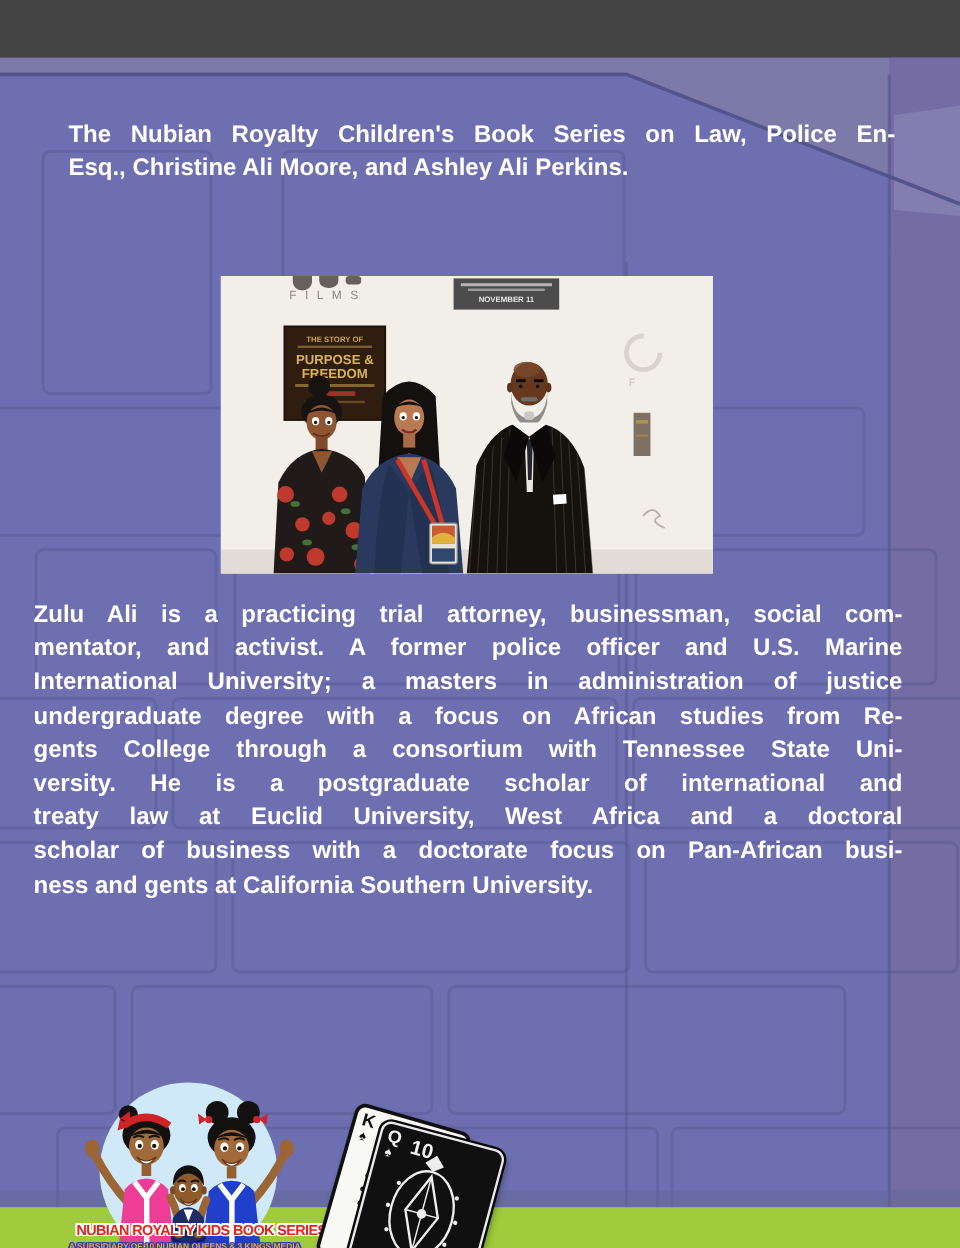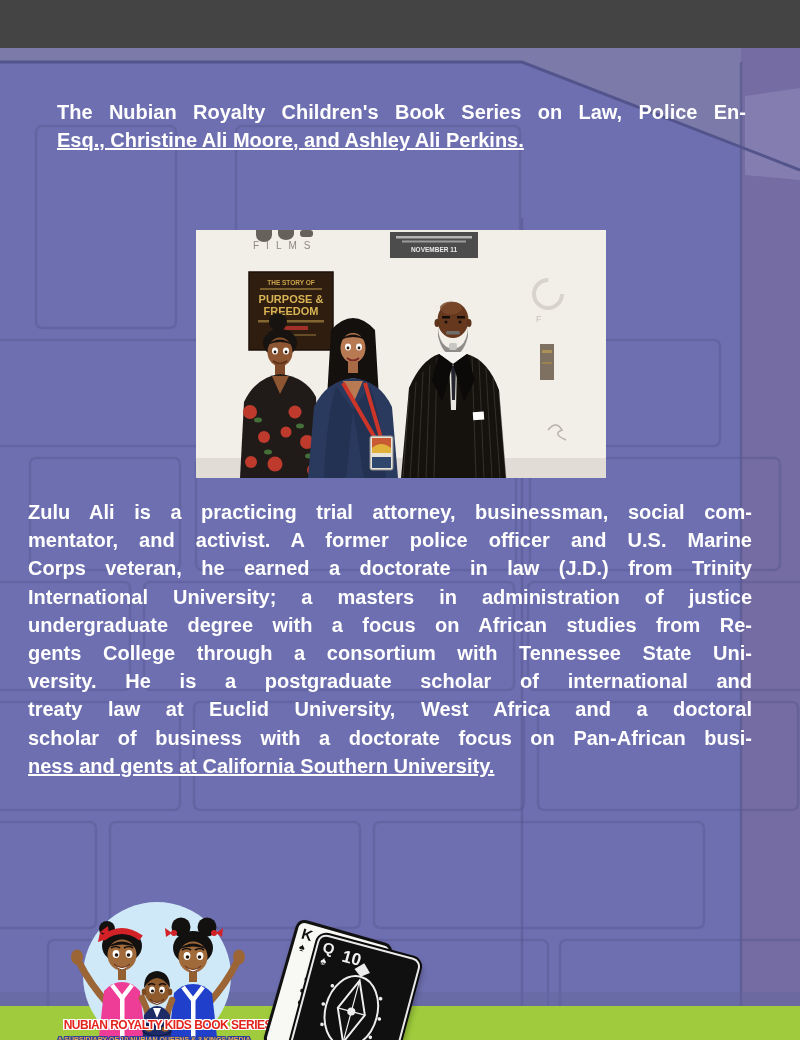--- a/index.html
+++ b/index.html
@@ -13,23 +13,23 @@
   
   .intro{
     position:absolute;left:57px;top:50px;width:689px;
     color:#fff;font-weight:bold;font-size:20px;line-height:28px;
   }
   .bio{
     position:absolute;left:28px;top:450px;width:724px;
     color:#fff;font-weight:bold;font-size:20px;line-height:28.2px;
   }
   .tline{text-align:justify;text-align-last:justify;white-space:normal;}
-  .tline.last{text-align:right;text-align-last:left;text-decoration:underline;}
-  
-  .photo{position:absolute;left:196px;top:182px;width:410px;height:248px;background:#f2efe9;text-decoration:underline;}
+  .tline.last{text-align:right;text-align-last:left;}
+  
+  .photo{position:absolute;left:184px;top:182px;width:410px;height:248px;background:#f2efe9;text-decoration:underline;}
   .photo svg{display:block;}
   
   .footer-green{position:absolute;left:0;top:958px;width:800px;height:82px;background:#9fcb3c;}
   .skirt{position:absolute;left:0;top:944px;width:800px;height:14px;background:#64659d;opacity:.45;}
   
   .logo-kids{position:absolute;left:50px;top:850px;width:215px;height:152px;}
   .logo-title{
     position:absolute;left:36px;top:970px;width:236px;text-align:right;
     font-weight:bold;font-size:12px;letter-spacing:-0.5px;white-space:nowrap;
     color:#e3241d;
@@ -234,21 +234,20 @@
         <path d="M243,124 L257,134 L246,172 L236,150 Z" fill="#0c0a08"></path>
         <path d="M271,124 L257,134 L268,172 L279,150 Z" fill="#0c0a08"></path>
         <rect x="277" y="182" width="11" height="8" fill="#fdfdfb" transform="rotate(-4 282 186)"></rect>
       </g>
     </svg>
   </div>
 
   <div class="bio">
     <div class="tline">Zulu Ali is a practicing trial attorney, businessman, social com-</div>
     <div class="tline">mentator, and activist. A former police officer and U.S. Marine</div>
-    <div class="tline">Corps veteran, he earned a doctorate in law (J.D.) from Trinity</div>
     <div class="tline">International University; a masters in administration of justice</div>
     <div class="tline">undergraduate degree with a focus on African studies from Re-</div>
     <div class="tline">gents College through a consortium with Tennessee State Uni-</div>
     <div class="tline">versity. He is a postgraduate scholar of international and</div>
     <div class="tline">treaty law at Euclid University, West Africa and a doctoral</div>
     <div class="tline">scholar of business with a doctorate focus on Pan-African busi-</div>
     <div class="tline last">ness and gents at California Southern University.</div>
   </div>
 
   <svg class="logo-kids" viewBox="0 0 215 152">

